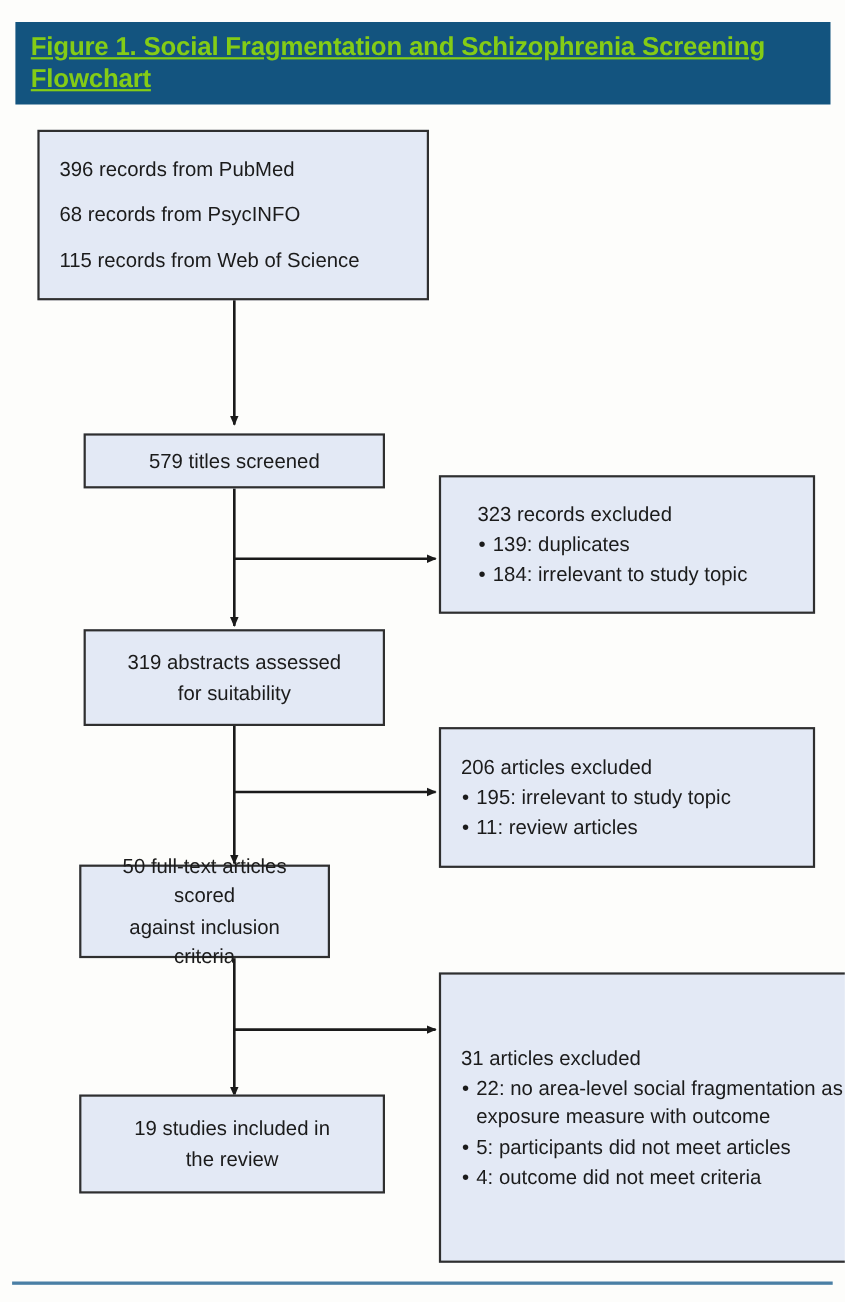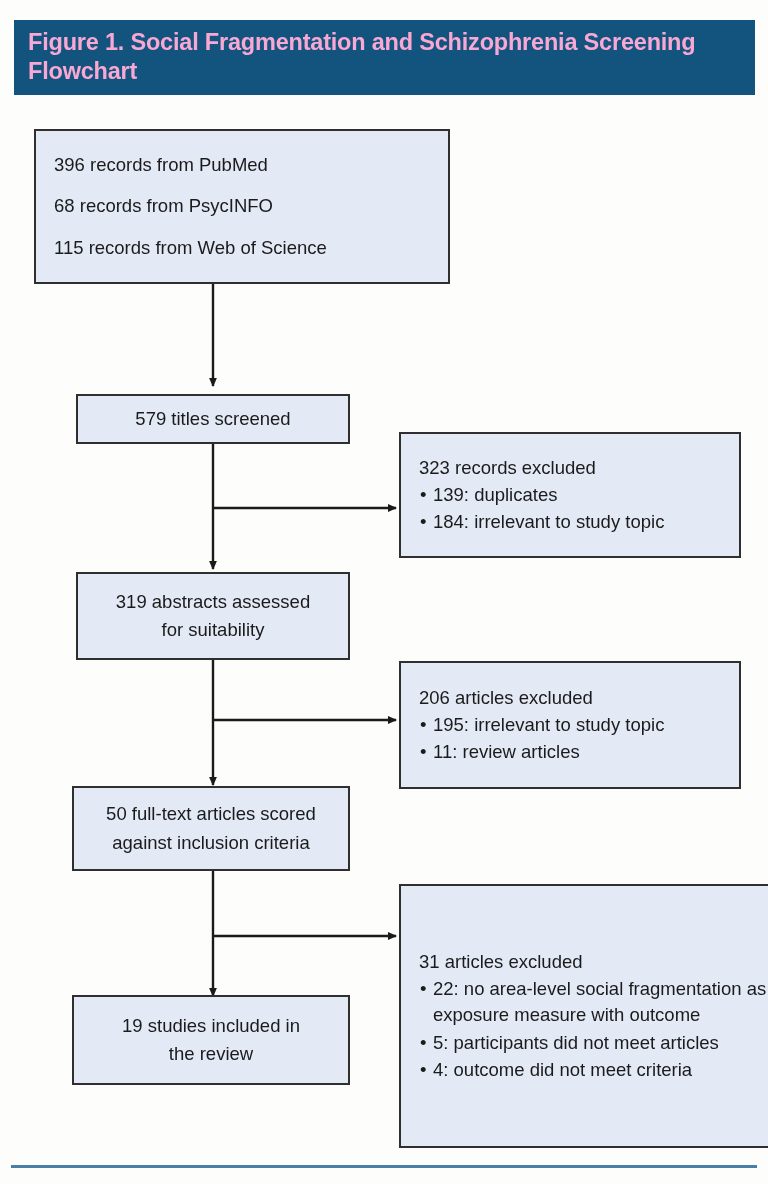--- a/index.html
+++ b/index.html
@@ -21,26 +21,27 @@
     position: absolute;
     left: 14px;
     top: 20px;
     width: 741px;
     height: 75px;
     background: #13547f;
     box-sizing: border-box;
     padding: 8px 14px 0 14px;
   }
   .header-title {
-    color: #f9a8d4;
+    color: #84cc16;
     font-size: 23.5px;
     font-weight: bold;
     line-height: 1.22;
     letter-spacing: -0.2px;
     white-space: pre-line;
+    text-decoration: underline;
   }
 
   
   .fbox {
     position: absolute;
     background: #e3e9f5;
     border: 2.2px solid #2f2f2f;
     box-sizing: border-box;
     display: flex;
     flex-direction: column;
@@ -129,35 +130,35 @@
 
   <path d="M213,660 L213,785" stroke="#1a1a1a" stroke-width="2.4" fill="none" marker-end="url(#arrowhead)"></path>
 
   <path d="M213,720 L396,720" stroke="#1a1a1a" stroke-width="2.4" fill="none" marker-end="url(#arrowhead)"></path>
 
   <path d="M213,871 L213,996" stroke="#1a1a1a" stroke-width="2.4" fill="none" marker-end="url(#arrowhead)"></path>
 
   <path d="M213,936 L396,936" stroke="#1a1a1a" stroke-width="2.4" fill="none" marker-end="url(#arrowhead)"></path>
 </svg>
 
-<div class="fbox left-text" id="box-sources" style="left:34px; top:129px; width:416px; height:155px;">
+<div class="fbox left-text" id="box-sources" style="left:34px; top:118px; width:356px; height:155px;">
   <div class="pad">
     <span class="line">396 records from PubMed</span>
     <span class="line">68 records from PsycINFO</span>
     <span class="line">115 records from Web of Science</span>
   </div>
 </div>
 
 <div class="fbox center-text" style="left:76px; top:394px; width:274px; height:50px;">
   <div class="pad">
     <span class="line">579 titles screened</span>
   </div>
 </div>
 
-<div class="fbox left-text" style="left:399px; top:432px; width:342px; height:126px;">
+<div class="fbox left-text" style="left:399px; top:432px; width:342px; height:126px;padding-left:15px;">
   <div class="pad">
     <span class="excl-head">323 records excluded</span>
     <ul class="excl-list">
       <li>139: duplicates</li>
       <li>184: irrelevant to study topic</li>
     </ul>
   </div>
 </div>
 
 <div class="fbox center-text" style="left:76px; top:572px; width:274px; height:88px;">
@@ -170,21 +171,21 @@
 <div class="fbox left-text" style="left:399px; top:661px; width:342px; height:128px;">
   <div class="pad">
     <span class="excl-head">206 articles excluded</span>
     <ul class="excl-list">
       <li>195: irrelevant to study topic</li>
       <li>11: review articles</li>
     </ul>
   </div>
 </div>
 
-<div class="fbox center-text" style="left:72px; top:786px; width:278px; height:85px;">
+<div class="fbox center-text" style="left:72px; top:786px; width:228px; height:85px;">
   <div class="pad">
     <span class="line">50 full-text articles scored</span>
     <span class="line">against inclusion criteria</span>
   </div>
 </div>
 
 <div class="fbox left-text" style="left:399px; top:884px; width:406px; height:264px;">
   <div class="pad">
     <span class="excl-head">31 articles excluded</span>
     <ul class="excl-list">

